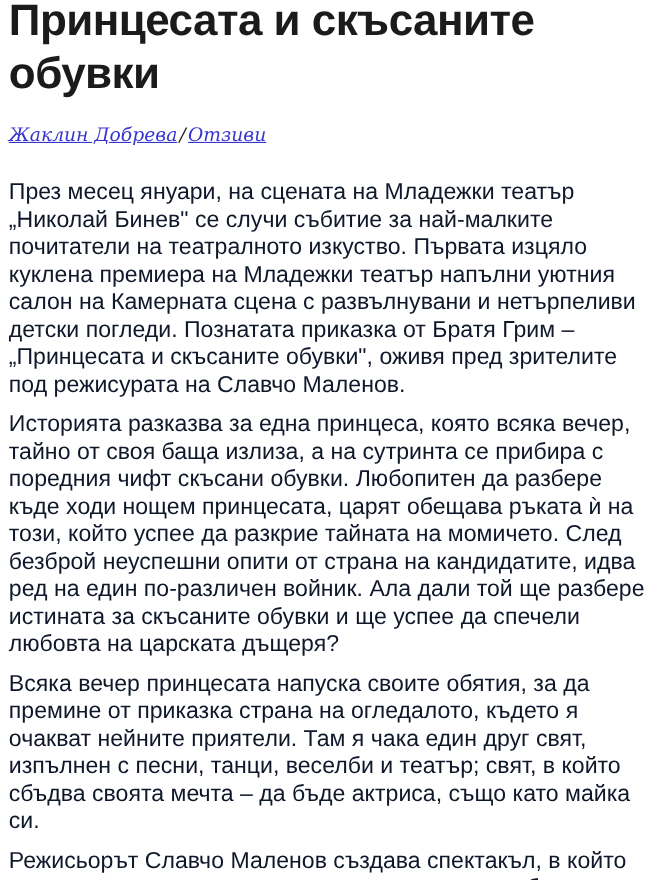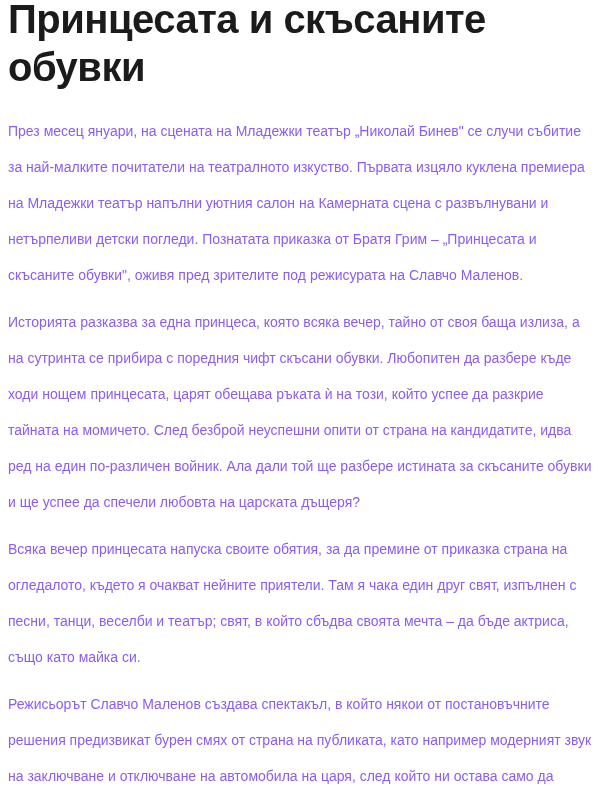--- a/index.html
+++ b/index.html
@@ -35,32 +35,35 @@
     color: #3735cd;
     text-decoration: underline;
     cursor: pointer;
   }
   .byline .sep {
     color: #1b1b1b;
     padding: 0 2px;
   }
   .article-body p {
     margin: 0 0 11px 0;
-    font-size: 14px;
-    line-height: 36px;
-    color: #8b5cf6;
+    font-size: 21px;
+    line-height: 25px;
+    color: #0f172a;
     max-width: 588px;
   }
 </style>
 </head>
 <body>
 
 <article>
   <h1 class="article-title">Принцесата и скъсаните обувки</h1>
 
+  <div class="byline">
+    <a href="#">Жаклин Добрева</a><span class="sep">/</span><a href="#">Отзиви</a>
+  </div>
 
   <div class="article-body">
     <p>През месец януари, на сцената на Младежки театър „Николай Бинев" се случи събитие за най-малките почитатели на театралното изкуство. Първата изцяло куклена премиера на Младежки театър напълни уютния салон на Камерната сцена с развълнувани и нетърпеливи детски погледи. Познатата приказка от Братя Грим – „Принцесата и скъсаните обувки", оживя пред зрителите под режисурата на Славчо Маленов.</p>
     <p>Историята разказва за една принцеса, която всяка вечер, тайно от своя баща излиза, а на сутринта се прибира с поредния чифт скъсани обувки. Любопитен да разбере къде ходи нощем принцесата, царят обещава ръката ѝ на този, който успее да разкрие тайната на момичето. След безброй неуспешни опити от страна на кандидатите, идва ред на един по-различен войник. Ала дали той ще разбере истината за скъсаните обувки и ще успее да спечели любовта на царската дъщеря?</p>
     <p>Всяка вечер принцесата напуска своите обятия, за да премине от приказка страна на огледалото, където я очакват нейните приятели. Там я чака един друг свят, изпълнен с песни, танци, веселби и театър; свят, в който сбъдва своята мечта – да бъде актриса, също като майка си.</p>
     <p>Режисьорът Славчо Маленов създава спектакъл, в който някои от постановъчните решения предизвикат бурен смях от страна на публиката, като например модерният звук на заключване и отключване на автомобила на царя, след който ни остава само да гадаем какъв модел е колата. Към тях се присъединяват и разговорите, наситени с блестящ хумор между бащата на принцесата и войника. Сцените между тях забавляват децата, тъй като разкриват припрения характер на царя в очакване да разбере тайната на дъщеря си.</p>
   </div>
 </article>
 
 </body></html>

